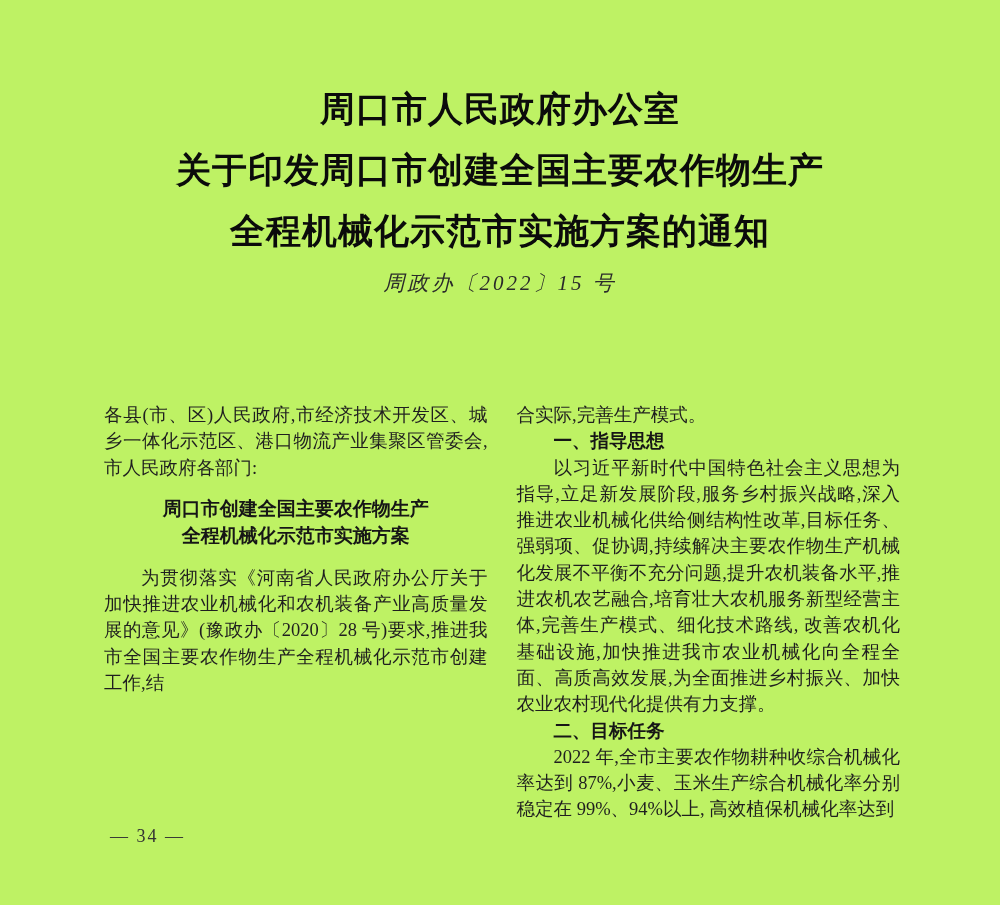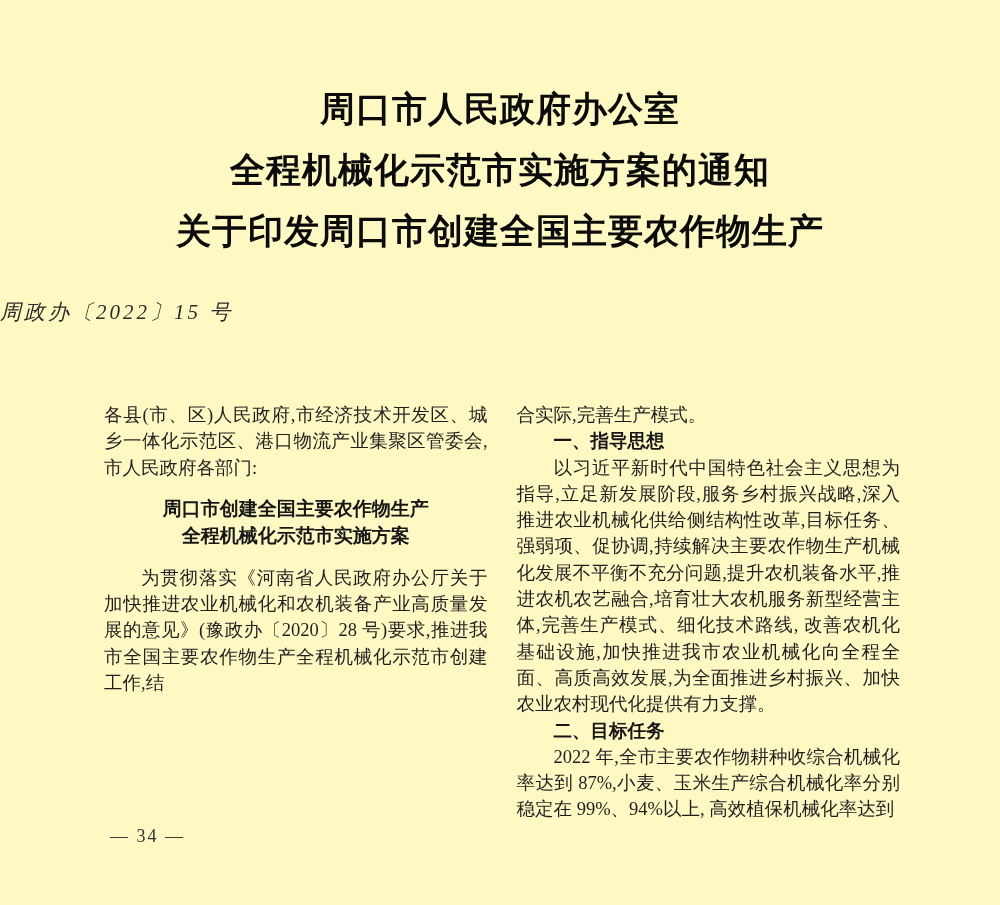--- a/index.html
+++ b/index.html
@@ -1,21 +1,21 @@
 <!DOCTYPE html>
 <html><head>
 <meta charset="utf-8">
 <style>
   * { margin: 0; padding: 0; box-sizing: border-box; }
   html, body { background: #e8e8e8; }
   .page {
     position: relative;
     width: 1000px;
     height: 905px;
-    background: #fef9c3;
+    background: #bef264;
     overflow: hidden;
     font-family: "Liberation Serif", "DejaVu Serif", serif;
     color: #1f1f1f;
   }
   
   .doc-title {
     position: absolute;
     top: 78px;
     left: 0;
     width: 100%;
@@ -23,24 +23,24 @@
     font-family: "Liberation Sans", "DejaVu Sans", sans-serif;
     font-weight: 900;
     font-size: 35px;
     line-height: 61px;
     color: #0b0b0b;
     letter-spacing: 1px;
   }
   
   .doc-number {
     position: absolute;
-    top: 298px;
+    top: 269px;
     left: 0;
     width: 100%;
-    text-align: left;
+    text-align: center;
     font-style: italic;
     font-size: 21px;
     letter-spacing: 3px;
     color: #2a2a2a;
   }
   
   .columns {
     position: absolute;
     top: 402px;
     left: 104px;
@@ -90,22 +90,22 @@
     text-align: center;
   }
 </style>
 </head>
 <body>
 
 <div class="page">
 
   <div class="doc-title">
     <div>周口市人民政府办公室</div>
+    <div>关于印发周口市创建全国主要农作物生产</div>
     <div>全程机械化示范市实施方案的通知</div>
-    <div>关于印发周口市创建全国主要农作物生产</div>
   </div>
 
   <div class="doc-number">周政办〔2022〕15 号</div>
 
   <div class="columns">
 
     <div class="col">
       <p>各县(市、区)人民政府,市经济技术开发区、城乡一体化示范区、港口物流产业集聚区管委会,市人民政府各部门:</p>
       <div class="plan-title">
         <div>周口市创建全国主要农作物生产</div>

